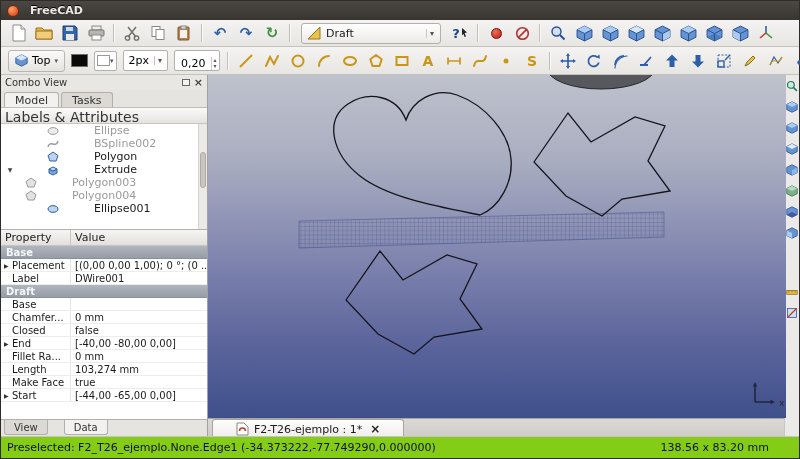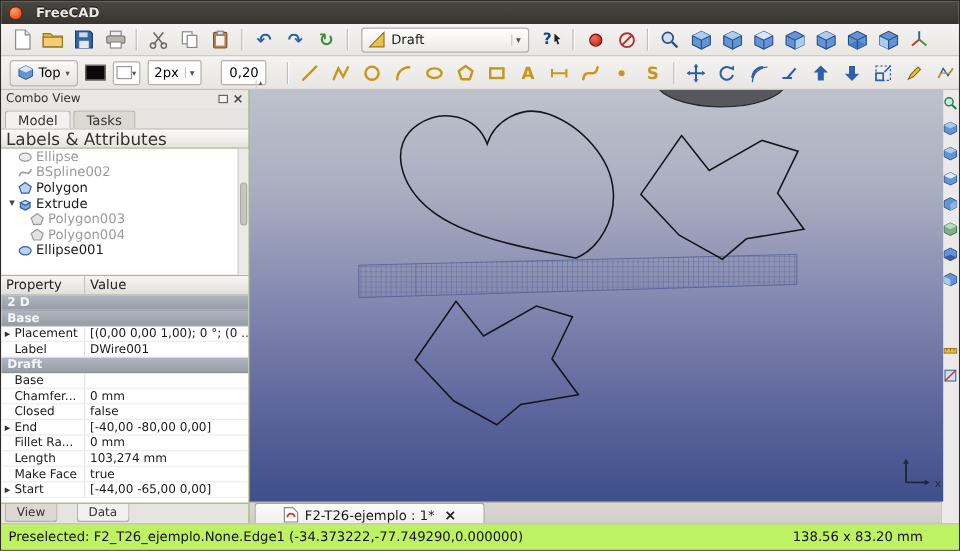--- a/index.html
+++ b/index.html
@@ -43,21 +43,21 @@
     border:1px solid #b9b6b2; border-radius:3px; background:linear-gradient(#fbfaf9,#e6e4e1);
     font-size:11px; margin:0 3px; }
   .mini-arrow { font-size:7px; color:#555; }
   .swatch { width:17px; height:13px; border:1px solid #6f6d69; margin:0 3px; flex:0 0 auto; }
   .swatch-combo { display:flex; align-items:center; border:1px solid #b3b0ac; background:#fff;
     height:20px; padding:0 2px; margin:0 3px; border-radius:2px; }
   .swatch-inner { width:13px; height:11px; background:#fff; border:1px solid #999; }
   .combo-sm { display:flex; align-items:center; height:21px; border:1px solid #b3b0ac;
     background:#fff; border-radius:2px; padding:0 2px 0 5px; font-size:11px; margin:0 3px; }
   .spinbox { display:flex; height:21px; border:1px solid #b3b0ac; background:#fff;
-    border-radius:2px; font-size:11px; margin:0 13px; align-items:flex-end;flex-direction:column; }
+    border-radius:2px; font-size:11px; margin:0 3px; align-items:flex-end; }
   .spin-val { padding:3px 5px 0 6px; }
   .spin-btns { display:flex; flex-direction:column; justify-content:center;
     border-left:1px solid #ccc; font-size:6px; color:#555; padding:0 2px; line-height:1.1;
     text-align:center; }
 
   
   .main { display:flex; flex:1 1 auto; min-height:0; }
 
   
   .left-panel { width:207px; flex:0 0 207px; display:flex; flex-direction:column;
@@ -70,21 +70,21 @@
   .panel-tabs { display:flex; height:18px; flex:0 0 18px; padding:2px 3px 0; gap:2px;
     background:#e6e4e1; border-bottom:1px solid #c0bdb9; }
   .ptab { padding:0 10px; font-size:11px; display:flex; align-items:center;
     border:1px solid #b3b0ac; border-bottom:none; border-radius:3px 3px 0 0;
     background:#dcd9d5; color:#333; }
   .ptab.active { background:#f2f1f0; }
   .tree-header { height:16px; flex:0 0 16px; background:linear-gradient(#fbfaf9,#e5e3e0);
     border-bottom:1px solid #c8c5c1; font-size:14px; color:#333; padding:1px 4px; }
   .tree { height:106px; flex:0 0 106px; background:#fff; position:relative; overflow:hidden;
     border-bottom:1px solid #b3b0ac; }
-  .trow { display:flex; align-items:center; height:13px; padding-left:4px; font-size:11px; }
+  .trow { display:flex; align-items:center; height:13px; padding-left:4px; font-size:11px;gap:32px; }
   .texp { width:10px; flex:0 0 10px; font-size:6px; color:#444; text-align:center; }
   .ticon { margin-right:3px; flex:0 0 auto; }
   .tlabel { color:#1a1a1a; white-space:nowrap; }
   .dim .tlabel { color:#9b9b9b; }
   .child { padding-left:24px; }
   .tree-scroll { position:absolute; right:0; top:0; width:9px; height:100%;
     background:#eceae7; border-left:1px solid #d5d2ce; }
   .thumb { position:absolute; top:28px; left:1px; width:6px; height:36px;
     background:#c9c5c0; border:1px solid #aeaaa4; border-radius:3px; }
 
@@ -121,21 +121,21 @@
     border-radius:3px 3px 0 0; padding:0 23px; font-size:11px; color:#1a1a1a; }
   .tab-close { font-weight:bold; font-size:12px; color:#222; margin-left:3px; }
 
   
   .right-bar { width:15px; flex:0 0 15px; background:#eceae8; border-left:1px solid #c8c5c1;
     display:flex; flex-direction:column; align-items:center; padding-top:4px; gap:8px; }
   .rbtn { width:13px; height:13px; display:flex; align-items:center; justify-content:center; }
   .rgap { margin-top:38px; }
 
   
-  .statusbar { height:22px; flex:0 0 22px; background:#bef264; border-top:1px solid #c6c3c0;
+  .statusbar { height:22px; flex:0 0 22px; background:#84cc16; border-top:1px solid #c6c3c0;
     display:flex; align-items:center; font-size:11px; color:#111; padding:0 6px; }
   .dim-readout { margin-left:auto; padding-right:24px; color:#111; }
 </style>
 </head>
 <body>
 
 <div class="window">
 
   <div class="titlebar">
     <div class="close-btn"></div>
@@ -497,23 +497,20 @@
         <div class="tree-scroll">
             <div class="thumb"></div>
           </div>
       </div>
 
       <div class="prop-table">
         <div class="phead">
           <div class="pc1">Property</div>
           <div class="pc2">Value</div>
         </div>
-        <div class="prow group">
-            <span>2 D</span>
-          </div>
         <div class="prow group">
             <span>Base</span>
           </div>
         <div class="prow">
           <div class="pname">
               <span class="pexp">▶</span>
               <span>Placement</span>
             </div>
           <div class="pval">[(0,00 0,00 1,00); 0 °; (0 ...</div>
         </div>

